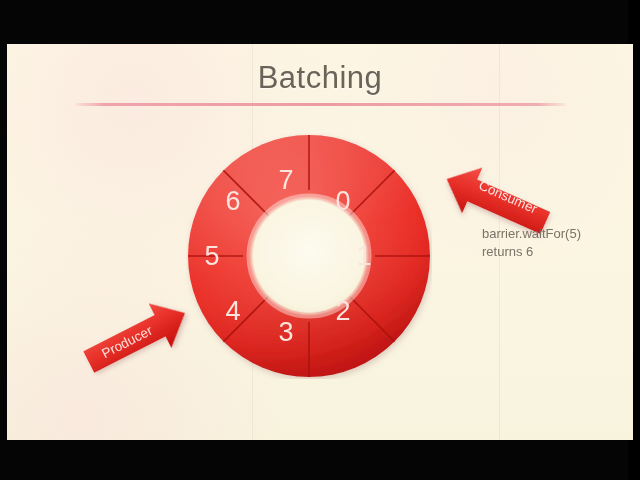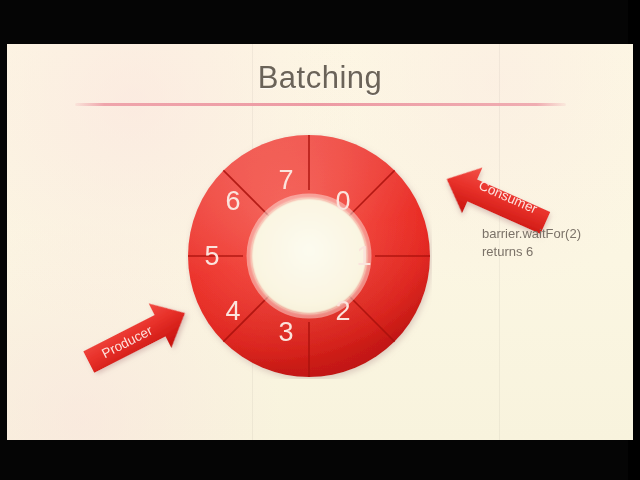--- a/index.html
+++ b/index.html
@@ -221,18 +221,18 @@
           <feDropShadow dx="1.5" dy="2.5" stdDeviation="2.6" flood-color="#b88f8f" flood-opacity="0.5"></feDropShadow>
         </filter>
       </defs>
       <g transform="rotate(-27 61 36)" filter="url(#prodShadow)">
         <path d="M 116 36 L 88 11 L 88 24 L 8 24 L 8 48 L 88 48 L 88 61 Z" fill="url(#prodGrad)"></path>
       </g>
       <text class="arrow-text" x="52" y="40" transform="rotate(-27 52 40)">Producer</text>
     </svg>
 
     <div id="annotation">
-      <div>barrier.waitFor(2)</div>
+      <div>barrier.waitFor(5)</div>
       <div>returns 6</div>
     </div>
 
   </div>
 </div>
 
 </body></html>

